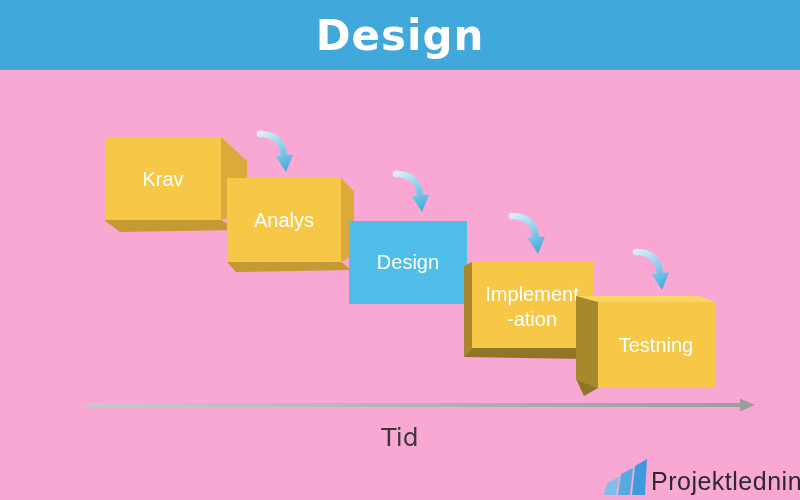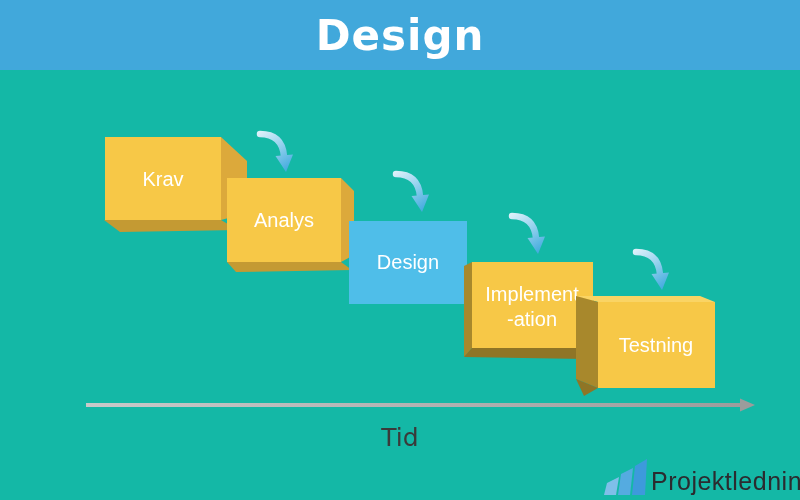--- a/index.html
+++ b/index.html
@@ -1,20 +1,20 @@
 <!DOCTYPE html>
 <html><head>
 <meta charset="utf-8">
 <style>
   html, body { margin: 0; padding: 0; }
   .page {
     position: relative;
     width: 800px;
     height: 500px;
-    background: #14b8a6;
+    background: #f9a8d4;
     overflow: hidden;
     font-family: "Liberation Sans", sans-serif;
   }
   .header {
     position: absolute;
     top: 0; left: 0;
     width: 800px; height: 70px;
     background: #41A8DB;
     display: flex;
     align-items: center;

